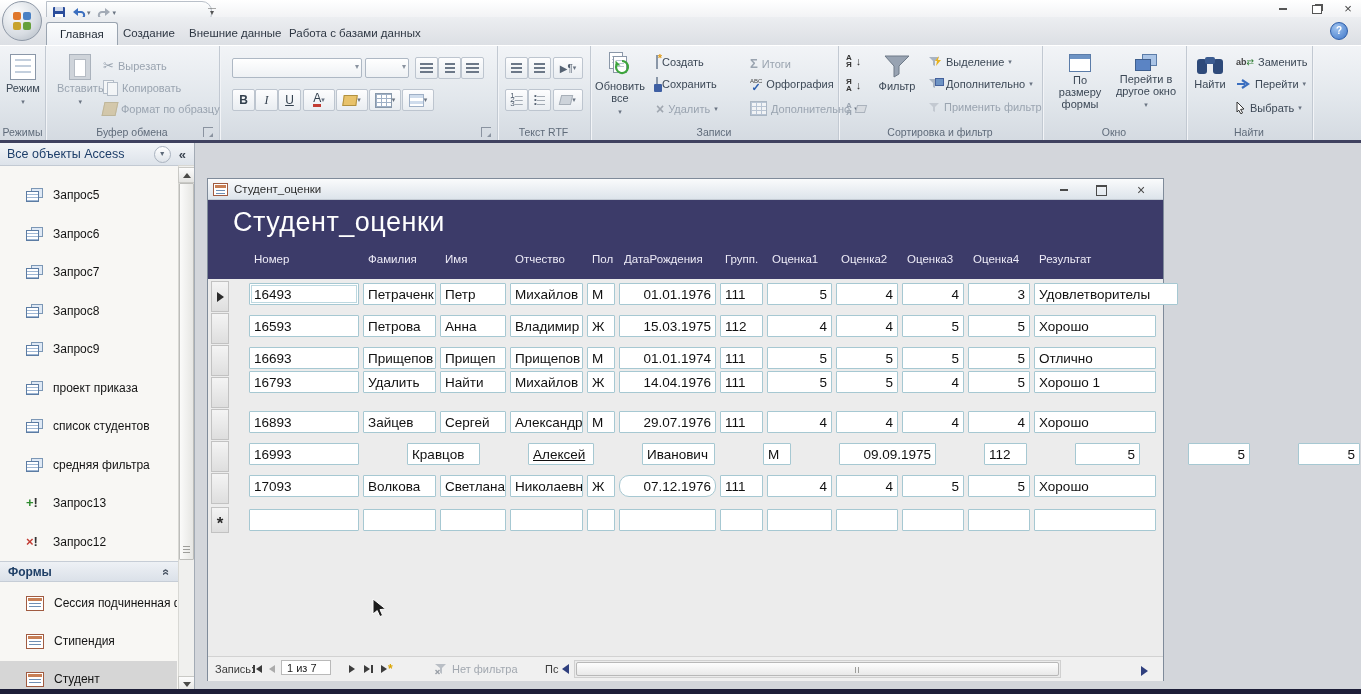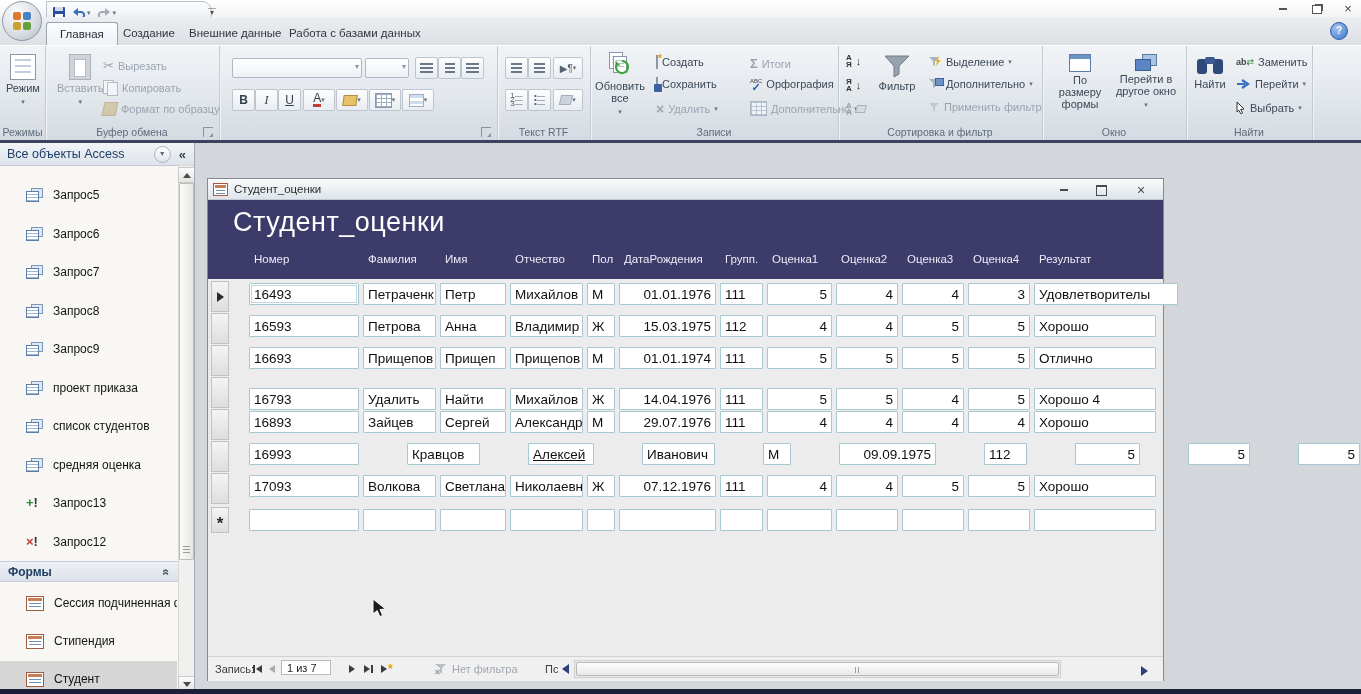--- a/index.html
+++ b/index.html
@@ -468,21 +468,21 @@
       <div class="nav-item abs" style="top: 226.5px;">
         <span class="query-icon"></span>
         <span class="nav-label">проект приказа</span>
       </div>
       <div class="nav-item abs" style="top: 265px;">
         <span class="query-icon"></span>
         <span class="nav-label">список студентов</span>
       </div>
       <div class="nav-item abs" style="top: 303.5px;">
         <span class="query-icon"></span>
-        <span class="nav-label">средняя оценка</span>
+        <span class="nav-label">средняя фильтра</span>
       </div>
       <div class="nav-item abs" style="top: 342px;">
         <span class="append-query-icon"></span>
         <span class="nav-label">Запрос13</span>
       </div>
       <div class="nav-item abs" style="top: 380.5px;">
         <span class="delete-query-icon"></span>
         <span class="nav-label">Запрос12</span>
       </div>
     </div>
@@ -593,33 +593,33 @@
         <div class="cellbox" style="width: 28px;">М</div>
         <div class="cellbox right" style="width: 97px;">01.01.1974</div>
         <div class="cellbox" style="width: 43px;">111</div>
         <div class="cellbox right" style="width: 65px;">5</div>
         <div class="cellbox right" style="width: 62px;">5</div>
         <div class="cellbox right" style="width: 62px;">5</div>
         <div class="cellbox right" style="width: 62px;">5</div>
         <div class="cellbox" style="width: 122px;">Отлично</div>
       </div>
       <div class="sel-cell" style="top: 198px; height: 31px;"></div>
-      <div class="ds-row" style="top: 209px;">
+      <div class="ds-row" style="top: 192px;">
         <div class="cellbox" style="width: 110px;">16793</div>
         <div class="cellbox" style="width: 73px;">Удалить</div>
         <div class="cellbox" style="width: 66px;">Найти</div>
         <div class="cellbox" style="width: 73px;">Михайлов</div>
         <div class="cellbox" style="width: 28px;">Ж</div>
         <div class="cellbox right" style="width: 97px;">14.04.1976</div>
         <div class="cellbox" style="width: 43px;">111</div>
         <div class="cellbox right" style="width: 65px;">5</div>
         <div class="cellbox right" style="width: 62px;">5</div>
         <div class="cellbox right" style="width: 62px;">4</div>
         <div class="cellbox right" style="width: 62px;">5</div>
-        <div class="cellbox" style="width: 122px;">Хорошо 4</div>
+        <div class="cellbox" style="width: 122px;">Хорошо 1</div>
       </div>
       <div class="sel-cell" style="top: 230px; height: 31px;"></div>
       <div class="ds-row" style="top: 232px;">
         <div class="cellbox" style="width: 110px;">16893</div>
         <div class="cellbox" style="width: 73px;">Зайцев</div>
         <div class="cellbox" style="width: 66px;">Сергей</div>
         <div class="cellbox" style="width: 73px;">Александр</div>
         <div class="cellbox" style="width: 28px;">М</div>
         <div class="cellbox right" style="width: 97px;">29.07.1976</div>
         <div class="cellbox" style="width: 43px;">111</div>
@@ -644,21 +644,21 @@
         <div class="cellbox right" style="width: 62px;">5</div>
         <div class="cellbox" style="width: 122px;">Отлично</div>
       </div>
       <div class="sel-cell" style="top: 294px; height: 31px;"></div>
       <div class="ds-row" style="top: 296px;">
         <div class="cellbox" style="width: 110px;">17093</div>
         <div class="cellbox" style="width: 73px;">Волкова</div>
         <div class="cellbox" style="width: 66px;">Светлана</div>
         <div class="cellbox" style="width: 73px;">Николаевн</div>
         <div class="cellbox" style="width: 28px;">Ж</div>
-        <div class="cellbox right" style="width: 97px;">07.12.1976</div>
+        <div class="cellbox right" style="width: 97px; border-radius: 10px;">07.12.1976</div>
         <div class="cellbox" style="width: 43px;">111</div>
         <div class="cellbox right" style="width: 65px;">4</div>
         <div class="cellbox right" style="width: 62px;">4</div>
         <div class="cellbox right" style="width: 62px;">5</div>
         <div class="cellbox right" style="width: 62px;">5</div>
         <div class="cellbox" style="width: 122px;">Хорошо</div>
       </div>
       <div class="sel-cell" style="top: 328px; height: 26px;">
         <span class="new-rec">*</span>
       </div>

